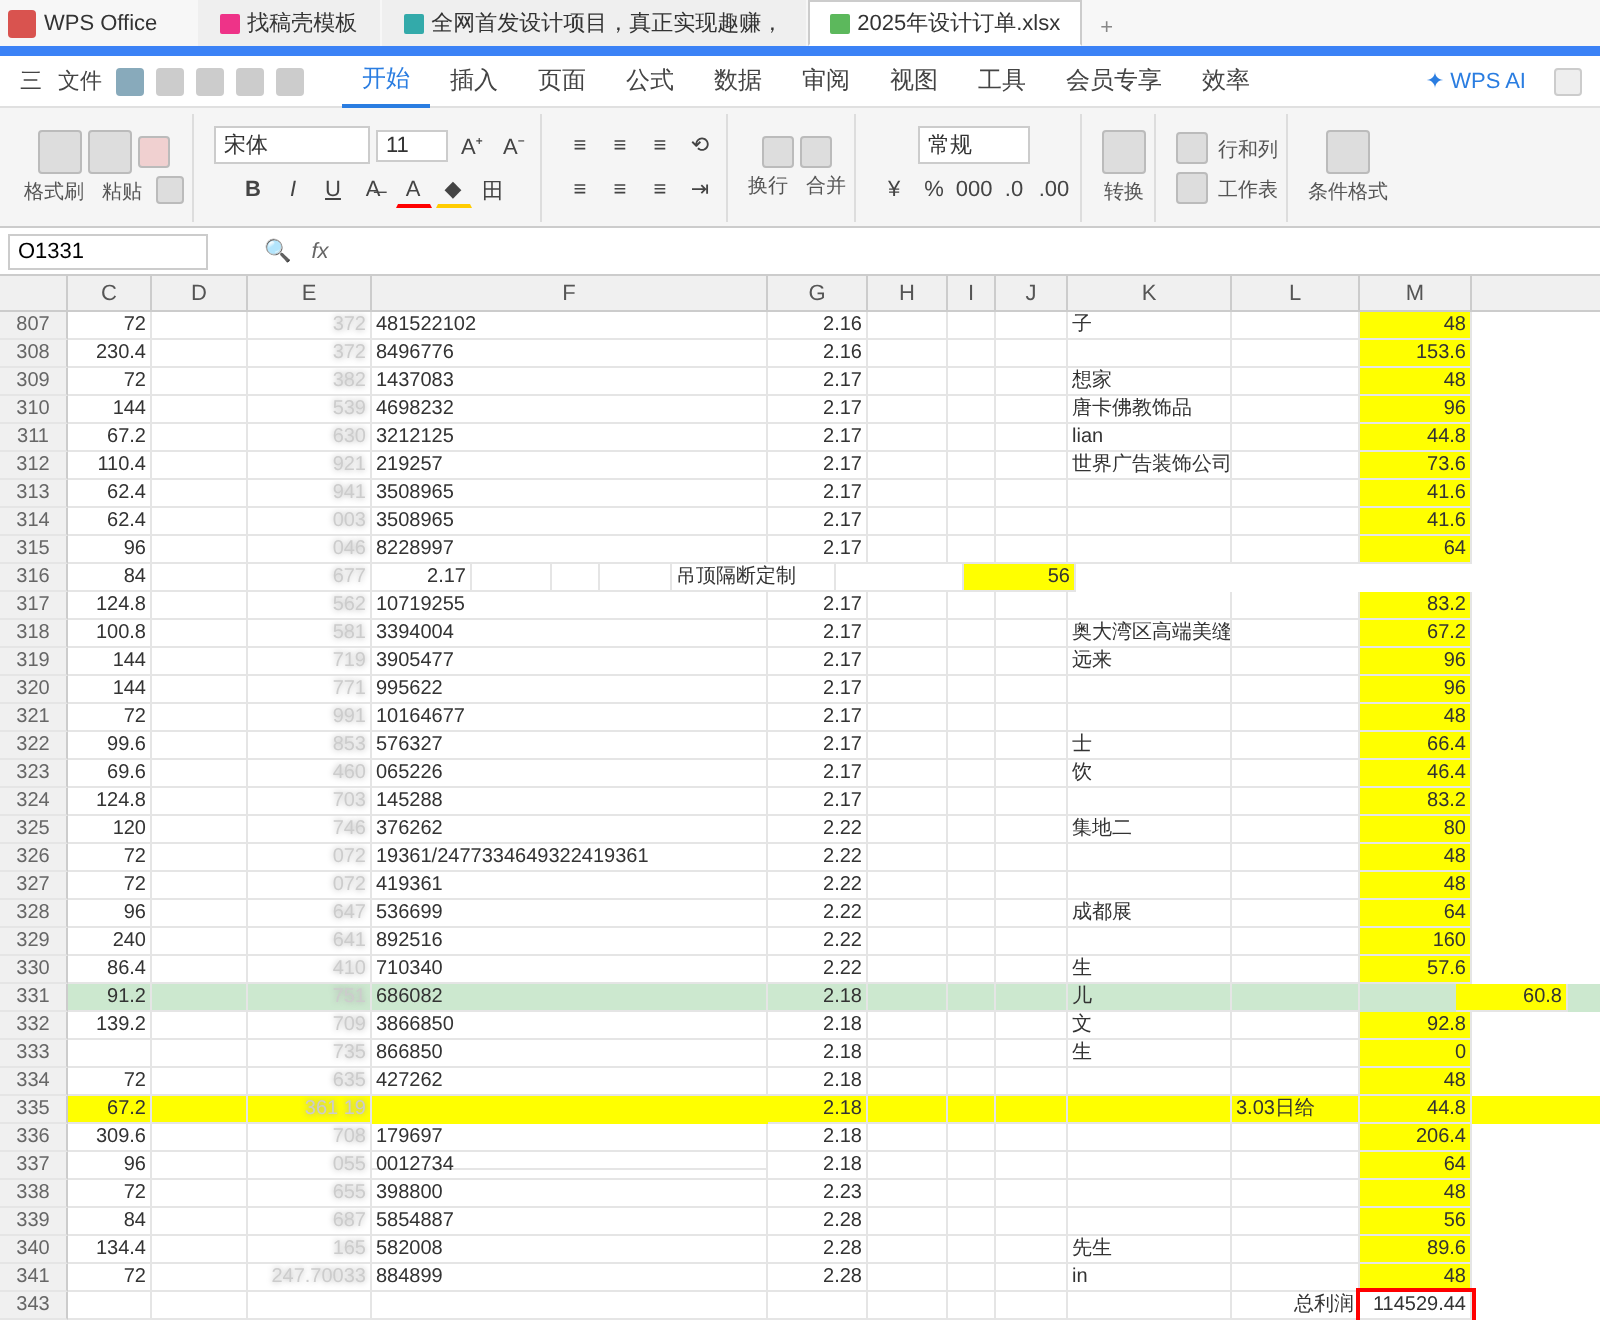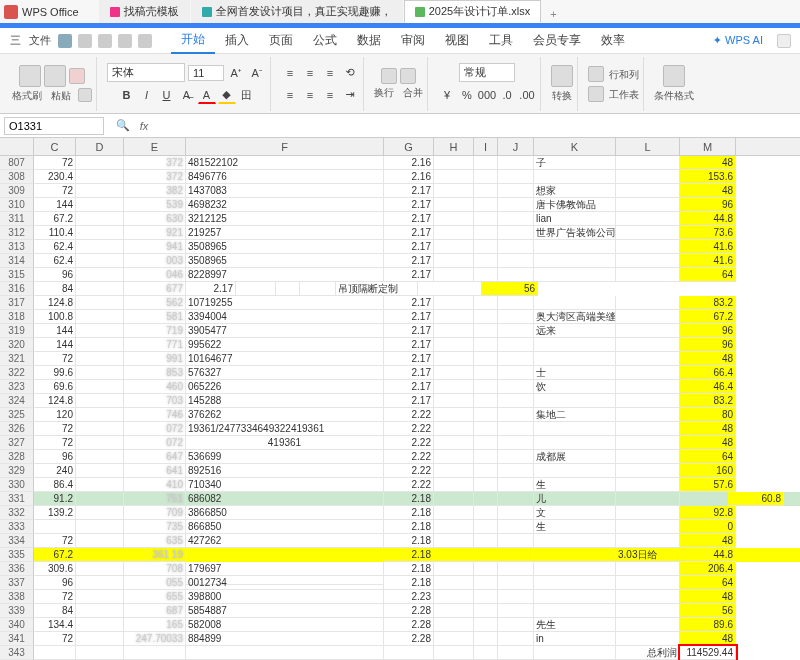--- a/index.html
+++ b/index.html
@@ -24,21 +24,21 @@
 .rgroup:last-child{border-right:none}
 .rrow{display:flex;align-items:center;gap:3px}
 .ricon{width:16px;height:16px;background:#ddd;border:1px solid #bbb;border-radius:2px}
 .ricon.big{width:22px;height:22px}
 .rlabel{font-size:10px;color:#555;margin-top:2px}
 .fontsel{border:1px solid #ccc;padding:1px 14px 1px 4px;font-size:11px;background:#fff;min-width:78px}
 .sizesel{border:1px solid #ccc;padding:1px 10px 1px 4px;font-size:11px;background:#fff;width:36px}
 .ribbtns{display:flex;gap:2px}
 .rb{width:18px;height:18px;display:flex;align-items:center;justify-content:center;font-size:11px;color:#444;border:1px solid transparent}
 .formulabar{height:24px;display:flex;align-items:center;border-bottom:1px solid #ccc;padding:0 4px}
-.namebox{width:100px;border:1px solid #ccc;padding:2px 4px;font-size:11px;margin-right:12px}
+.namebox{width:100px;border:1px solid #ccc;padding:2px 4px;font-size:11px;margin-right:28px}
 .fx{padding:0 4px;font-style:italic;color:#666}
 .grid{position:relative;overflow:hidden}
 .colhdr{display:flex;height:18px;background:#f0f0f0;border-bottom:1px solid #ccc}
 .ch{border-right:1px solid #ccc;text-align:center;font-size:11px;color:#555;line-height:18px}
 .rows{}
 .row{display:flex;height:14px}
 .row.yellow{background:#ffff00}
 .row.sel{background:#cce8cf}
 .rh{width:34px;background:#f0f0f0;border-right:1px solid #ccc;border-bottom:1px solid #e5e5e5;text-align:center;font-size:10px;color:#666;line-height:14px;flex-shrink:0}
 .cell{border-right:1px solid #e5e5e5;border-bottom:1px solid #e5e5e5;font-size:10px;padding:0 2px;line-height:14px;overflow:hidden;white-space:nowrap}
@@ -483,21 +483,21 @@
         <div class="cell" style="width: 36px;"></div>
         <div class="cell" style="width: 82px;"></div>
         <div class="cell" style="width: 64px;"></div>
         <div class="cell r yellow" style="width: 56px;">48</div>
       </div>
       <div class="row">
         <div class="rh">327</div>
         <div class="cell r" style="width: 42px;">72</div>
         <div class="cell" style="width: 48px;"></div>
         <div class="cell r" style="width: 62px;"><span class="blur">072</span></div>
-        <div class="cell" style="width: 198px; text-align: center;">419361</div>
+        <div class="cell" style="width: 198px;">419361</div>
         <div class="cell r" style="width: 50px;">2.22</div>
         <div class="cell" style="width: 40px;"></div>
         <div class="cell" style="width: 24px;"></div>
         <div class="cell" style="width: 36px;"></div>
         <div class="cell" style="width: 82px;"></div>
         <div class="cell" style="width: 64px;"></div>
         <div class="cell r yellow" style="width: 56px;">48</div>
       </div>
       <div class="row">
         <div class="rh">328</div>

